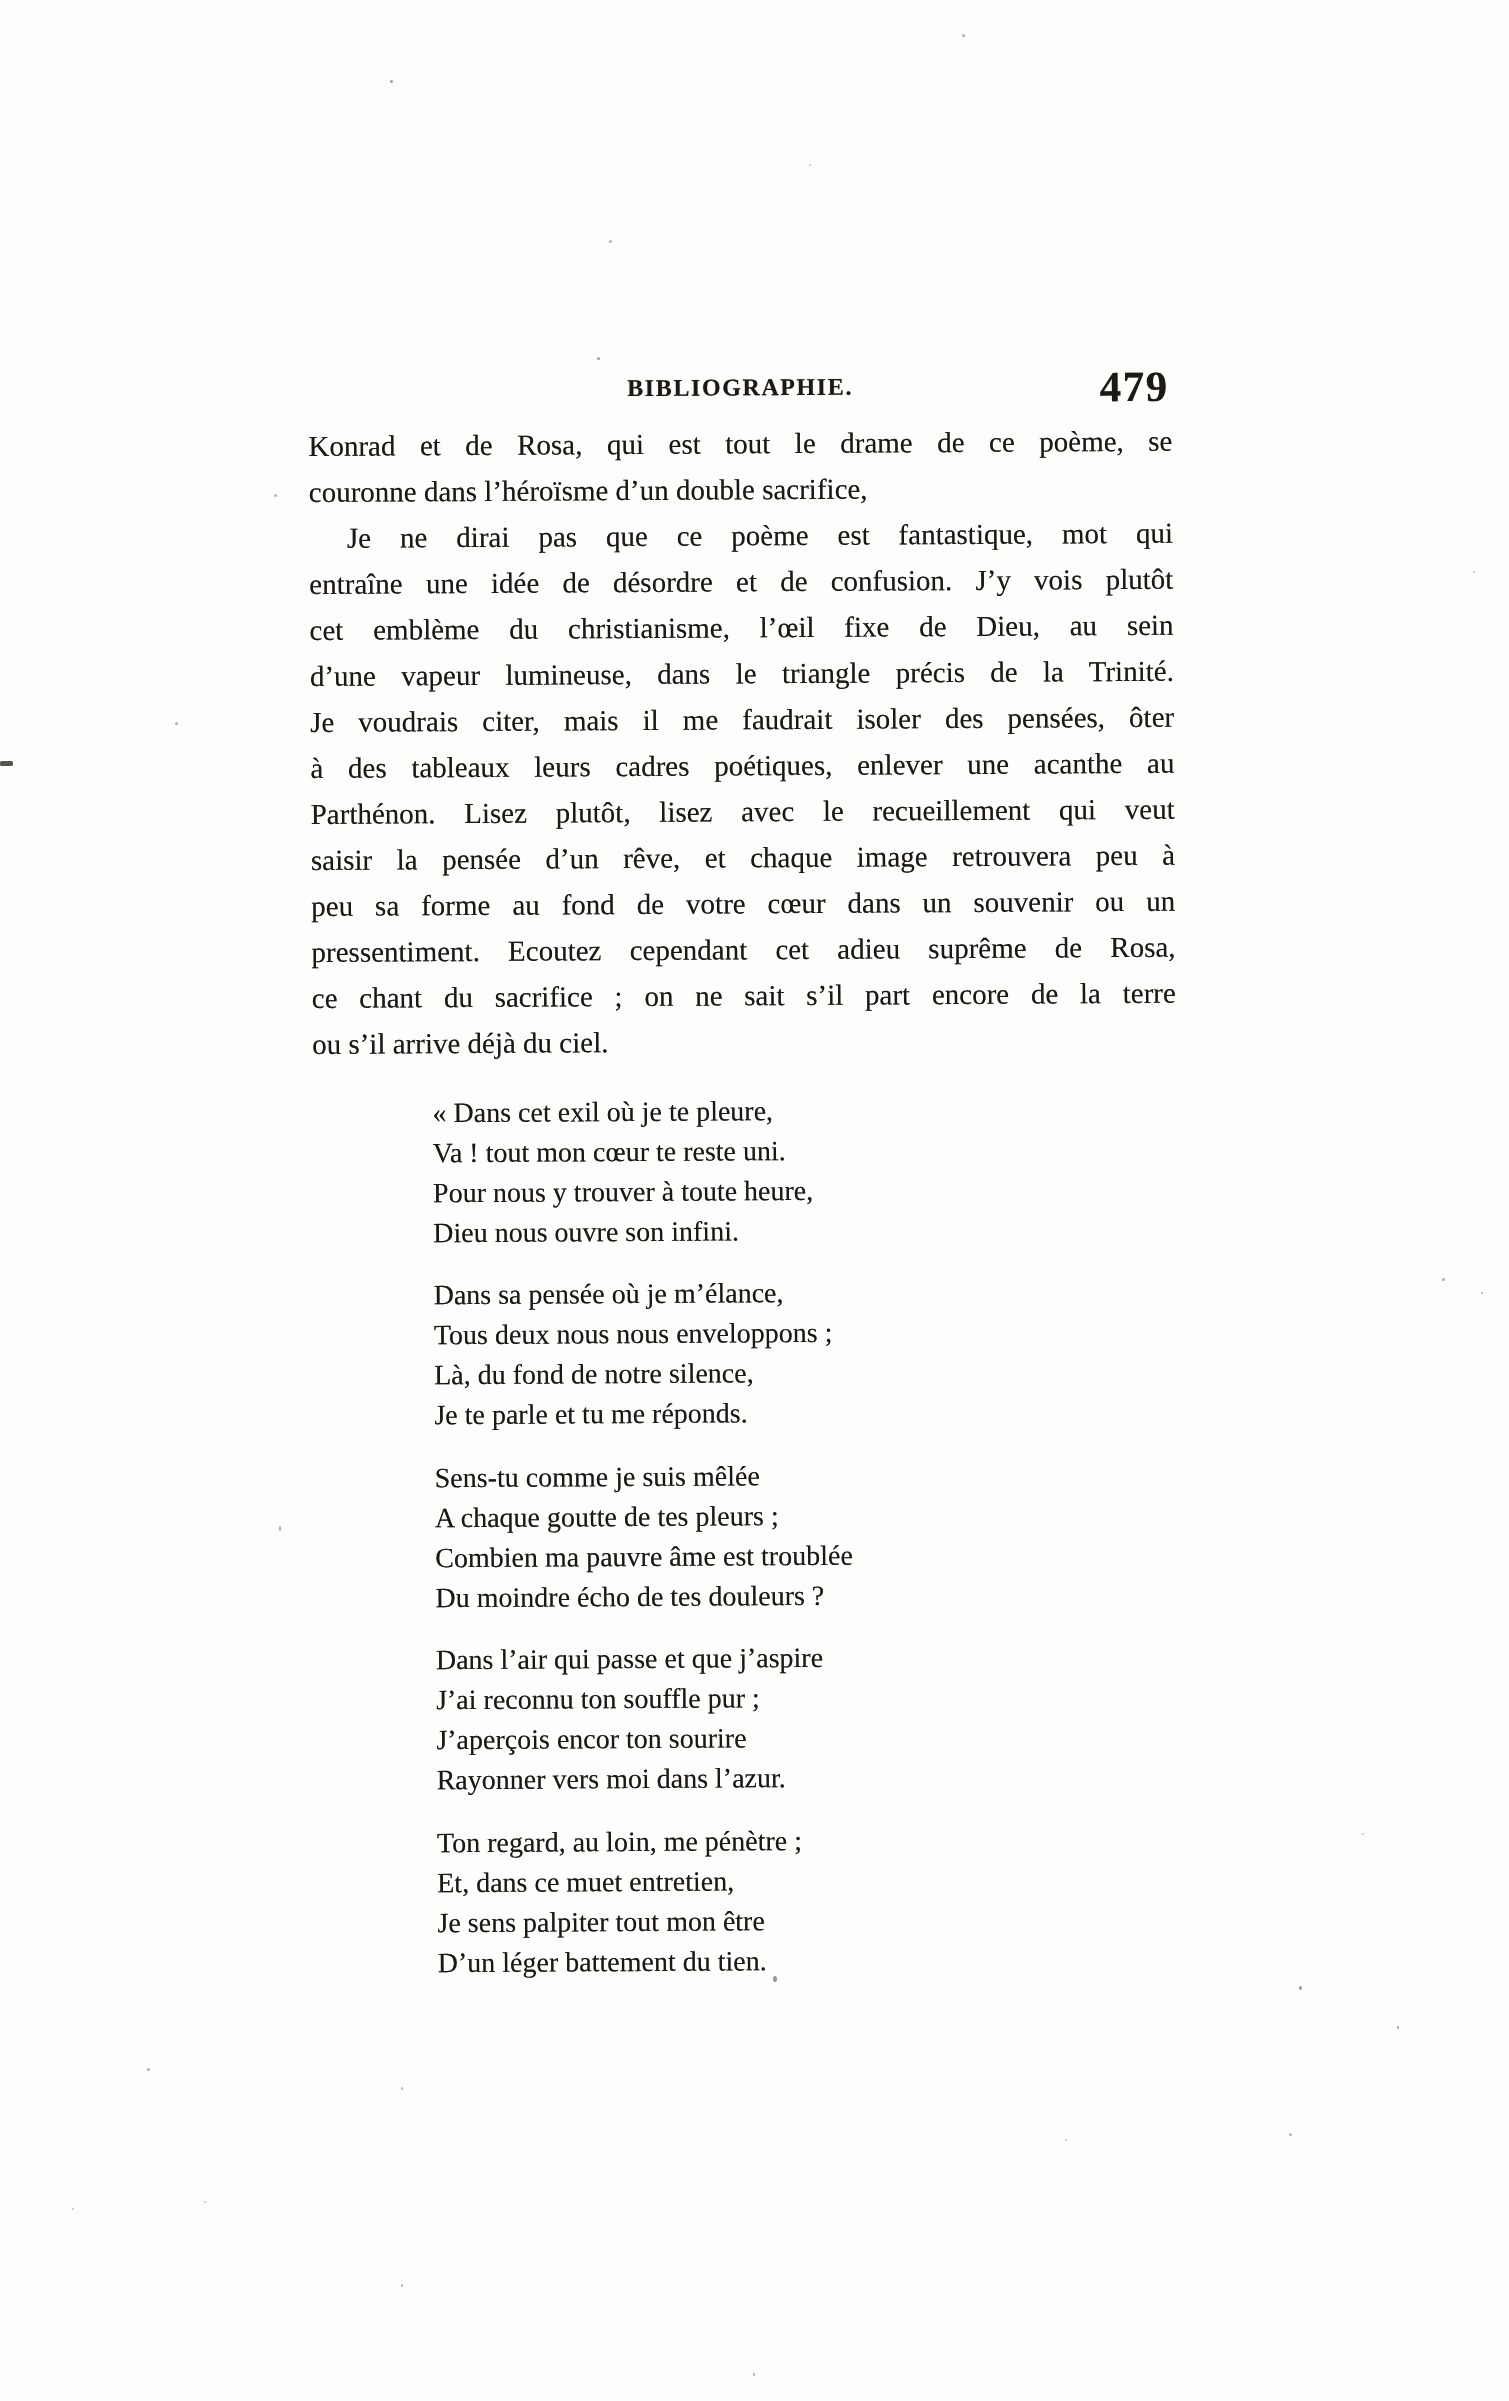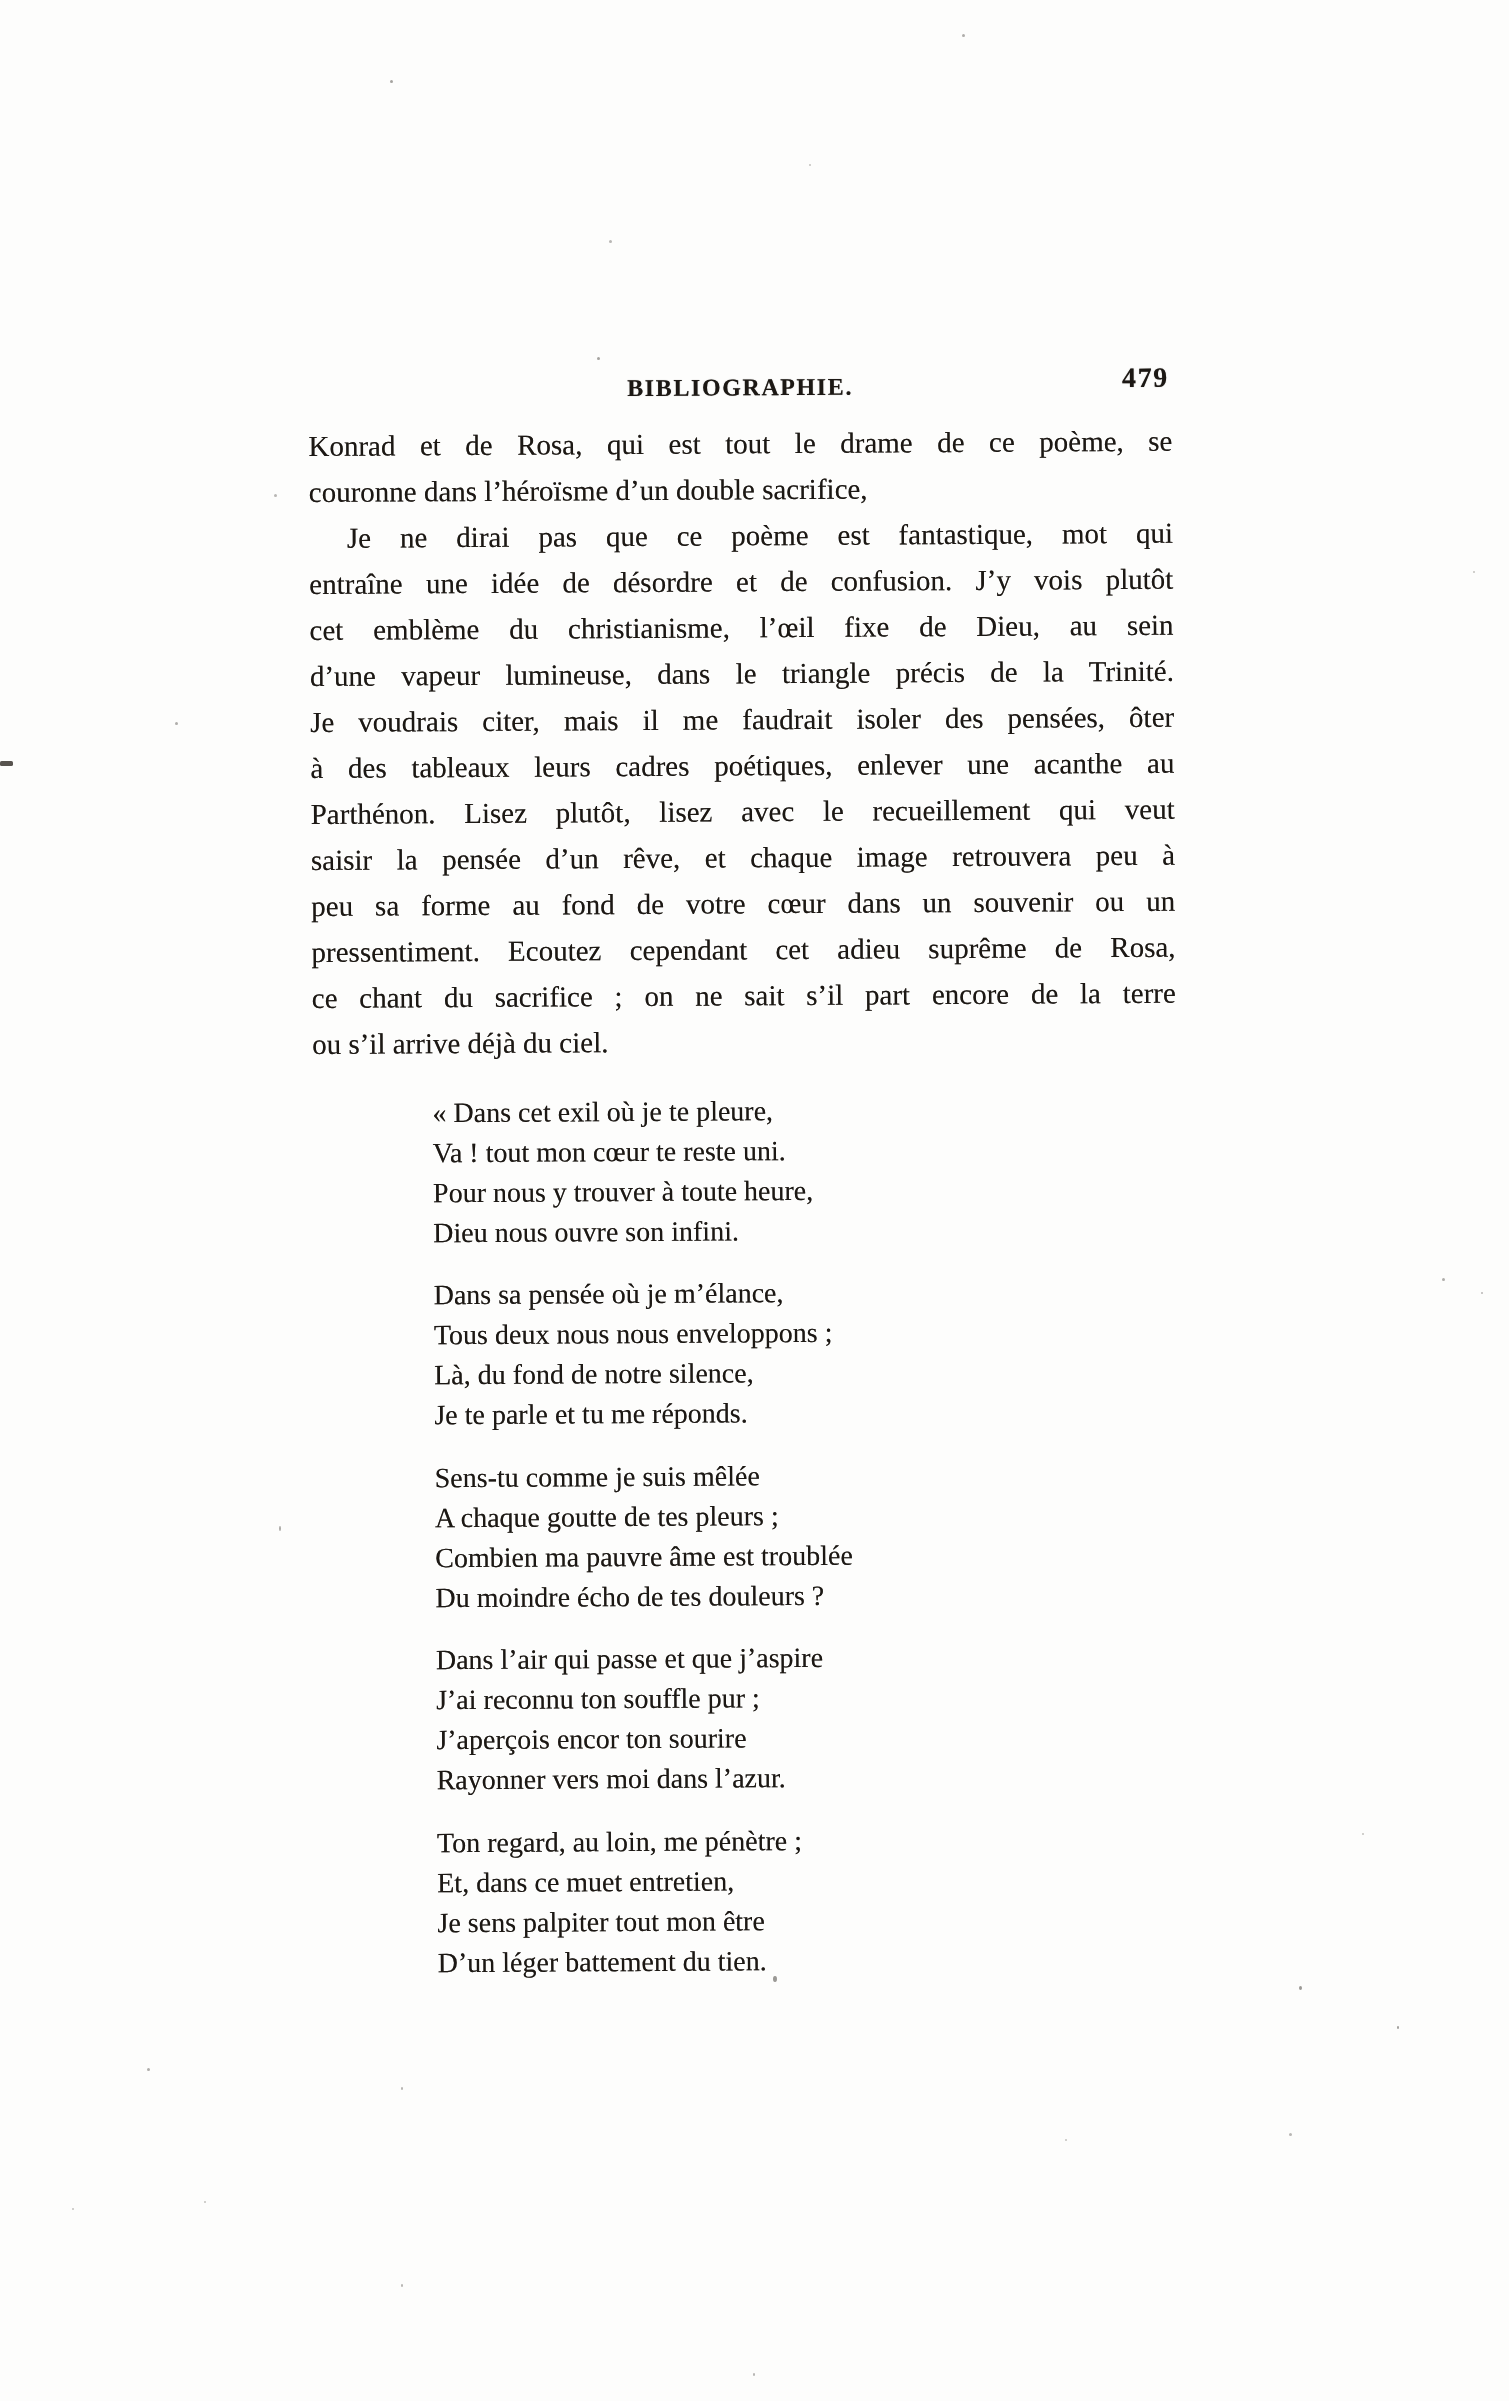--- a/index.html
+++ b/index.html
@@ -25,21 +25,21 @@
   .runhead { position: relative; height: 48px; }
   .runtitle {
     position: absolute; left: 0; right: 0; top: 1.6px;
     text-align: center;
     font-size: 24px; font-weight: bold;
     letter-spacing: 1.6px;
     text-shadow: 0 0 0.8px rgba(25,20,15,.55);
   }
   .pagenum {
     position: absolute; right: 3.2px; top: -8px;
-    font-size: 28px; font-weight: bold;
+    font-size: 43px; font-weight: bold;
     letter-spacing: 1.6px;
     text-shadow: 0 0 0.8px rgba(25,20,15,.55);
   }
   
   .bline {
     font-size: 29px;
     line-height: 46px; height: 46px;
     text-align: justify;
     text-align-last: justify;
     text-shadow: 0 0 0.6px rgba(25,20,15,.6);

